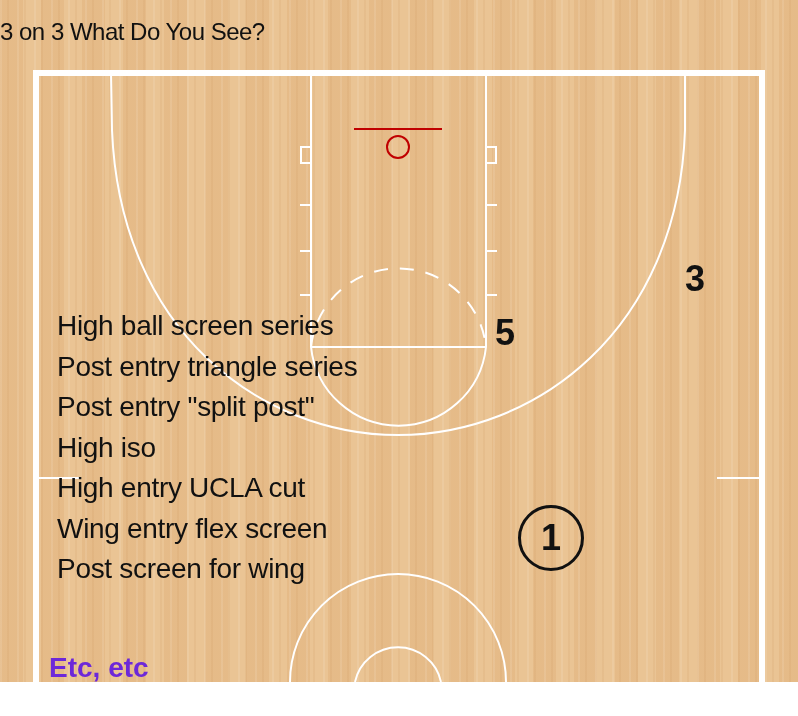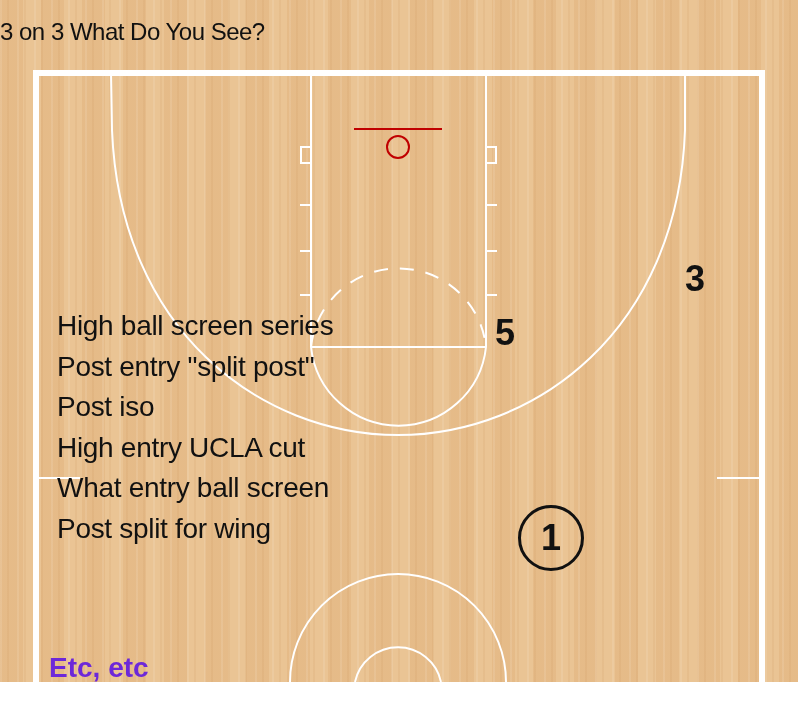--- a/index.html
+++ b/index.html
@@ -53,24 +53,25 @@
 
   <path d="M290,682 A108,108 0 0 1 506,682" fill="none" stroke="#fff" stroke-width="2"></path>
   <path d="M355,682 A44,44 0 0 1 441,682" fill="none" stroke="#fff" stroke-width="2"></path>
 
   <line x1="354" y1="129" x2="442" y2="129" stroke="#c00000" stroke-width="2"></line>
   <circle cx="398" cy="147" r="11" fill="none" stroke="#c00000" stroke-width="2"></circle>
 </svg>
 
 <ul class="plays">
   <li>High ball screen series</li>
+  <li>Post entry triangle series</li>
   <li>Post entry "split post"</li>
-  <li>Post iso</li>
+  <li>High iso</li>
   <li>High entry UCLA cut</li>
-  <li>What entry ball screen</li>
-  <li>Post split for wing</li>
+  <li>Wing entry flex screen</li>
+  <li>Post screen for wing</li>
 </ul>
 
 <div class="player" style="left:495px; top:312px;">5</div>
 <div class="player" style="left:685px; top:258px;">3</div>
 <div class="player p1">1</div>
 
 <div class="etc">Etc, etc</div>
 
 </body></html>

